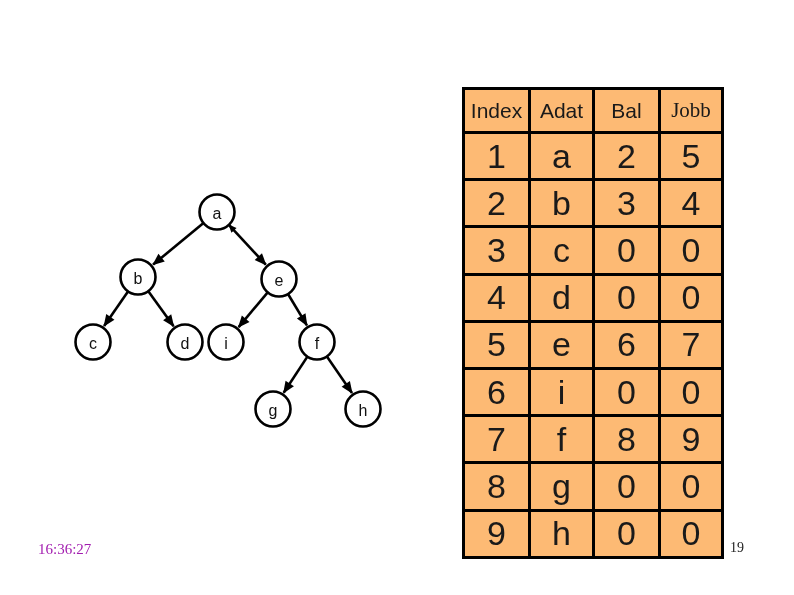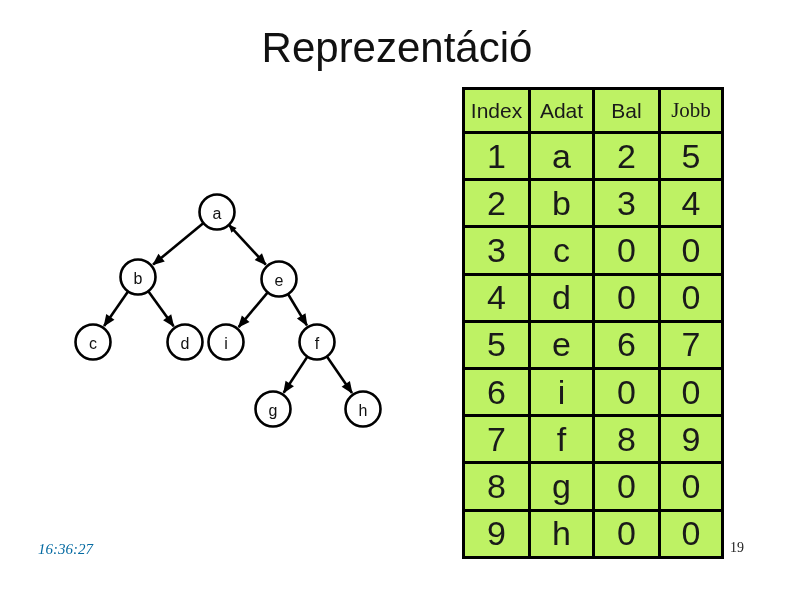--- a/index.html
+++ b/index.html
@@ -60,21 +60,21 @@
   }
   table.rep-table {
     border-collapse: collapse;
     table-layout: fixed;
   }
   table.rep-table th, table.rep-table td {
     border: 3px solid #000000;
     text-align: center;
     vertical-align: middle;
     padding: 0;
-    background: #bef264;
+    background: #fdba74;
   }
   table.rep-table th {
     width: 63px;
     height: 41px;
     font-size: 21px;
     font-weight: normal;
     color: #1a1a1a;
   }
   table.rep-table th:nth-child(1) { width: 63px; }
   table.rep-table th:nth-child(2) { width: 61px; text-align: center; }
@@ -85,38 +85,36 @@
     font-size: 34px;
     font-weight: normal;
     color: #1a1a1a;
   }
   .footer-time {
     position: absolute;
     left: 38px;
     top: 541px;
     font-family: "Liberation Serif", serif;
     font-size: 15px;
-    color: #0369a1;
-    font-style: italic;
+    color: #a21caf;
   }
   .page-number {
     position: absolute;
     left: 730px;
     top: 540px;
     font-family: "Liberation Serif", serif;
     font-size: 14px;
     color: #222222;
   }
 </style>
 </head>
 <body>
 
 <div class="slide">
 
-  <h1 class="slide-title">Reprezentáció</h1>
 
   <svg id="tree" class="tree-svg" viewBox="0 0 794 595" xmlns="http://www.w3.org/2000/svg">
     <defs>
       <marker id="arr" markerUnits="userSpaceOnUse" markerWidth="14" markerHeight="12" viewBox="0 0 14 12" refX="12" refY="6" orient="auto-start-reverse">
         <path d="M1,1 L13,6 L1,11 Z" fill="#000000"></path>
       </marker>
       <marker id="arr-s" markerUnits="userSpaceOnUse" markerWidth="9" markerHeight="8" viewBox="0 0 9 8" refX="8" refY="4" orient="auto-start-reverse">
         <path d="M0.5,0.5 L8.5,4 L0.5,7.5 Z" fill="#000000"></path>
       </marker>
     </defs>

